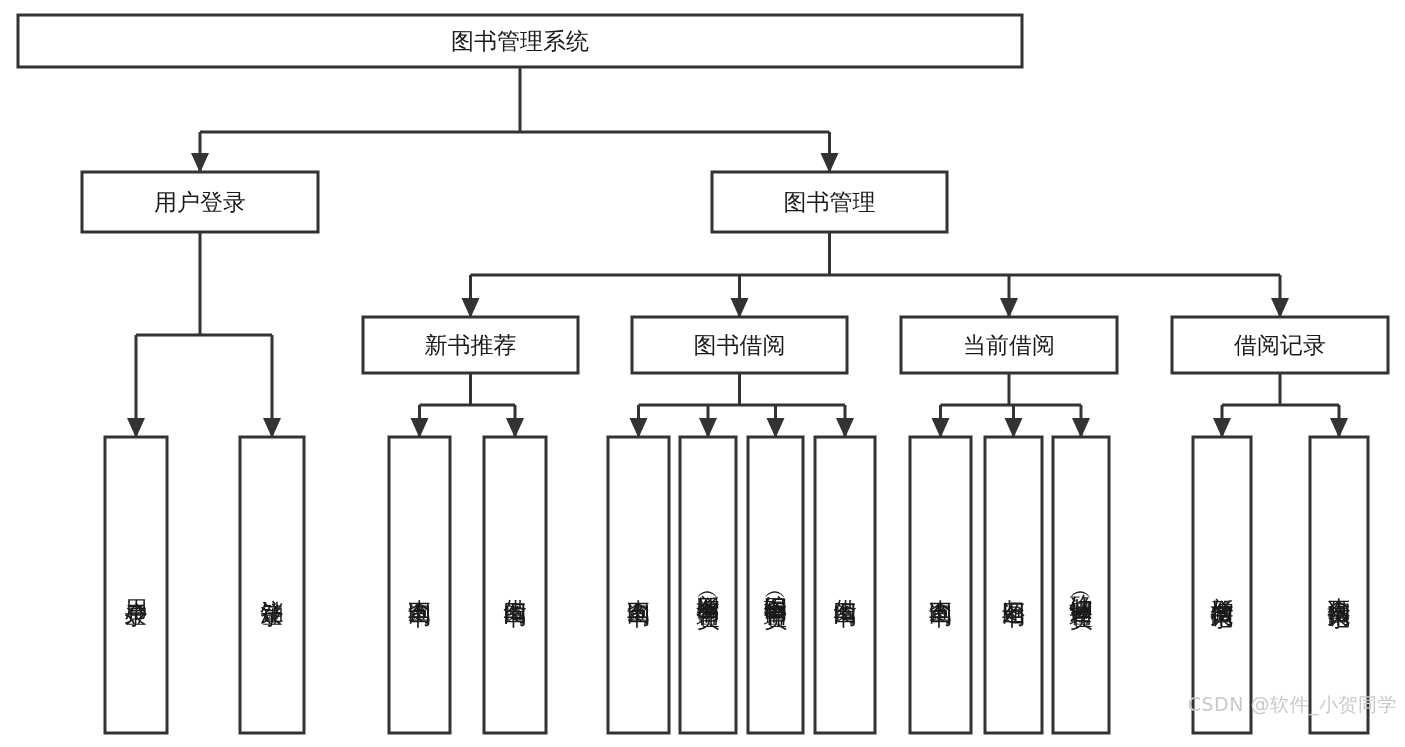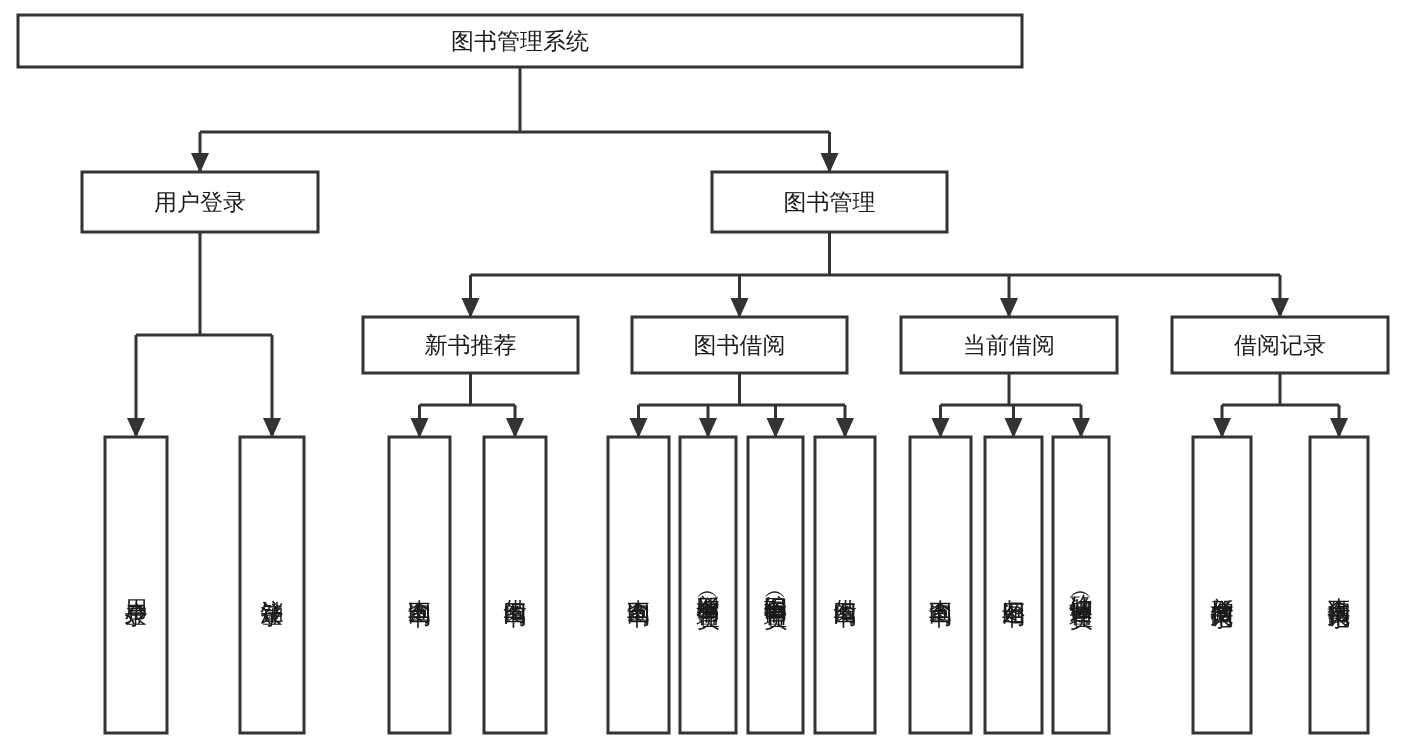--- a/index.html
+++ b/index.html
@@ -215,13 +215,14 @@
       <div class="vert-wrap" style="left: 1053px; top: 437px; width: 56px; height: 296px;">
         <span class="vert-text">确认归还（管理员）</span>
       </div>
       <div class="vert-wrap" style="left: 1193px; top: 437px; width: 58px; height: 296px;">
         <span class="vert-text">新增借阅记录</span>
       </div>
       <div class="vert-wrap" style="left: 1310px; top: 437px; width: 58px; height: 296px;">
         <span class="vert-text">查询借阅记录</span>
       </div>
     </div>
+  <div class="watermark">CSDN @软件_小贺同学</div>
 </div>
 
 </body></html>

